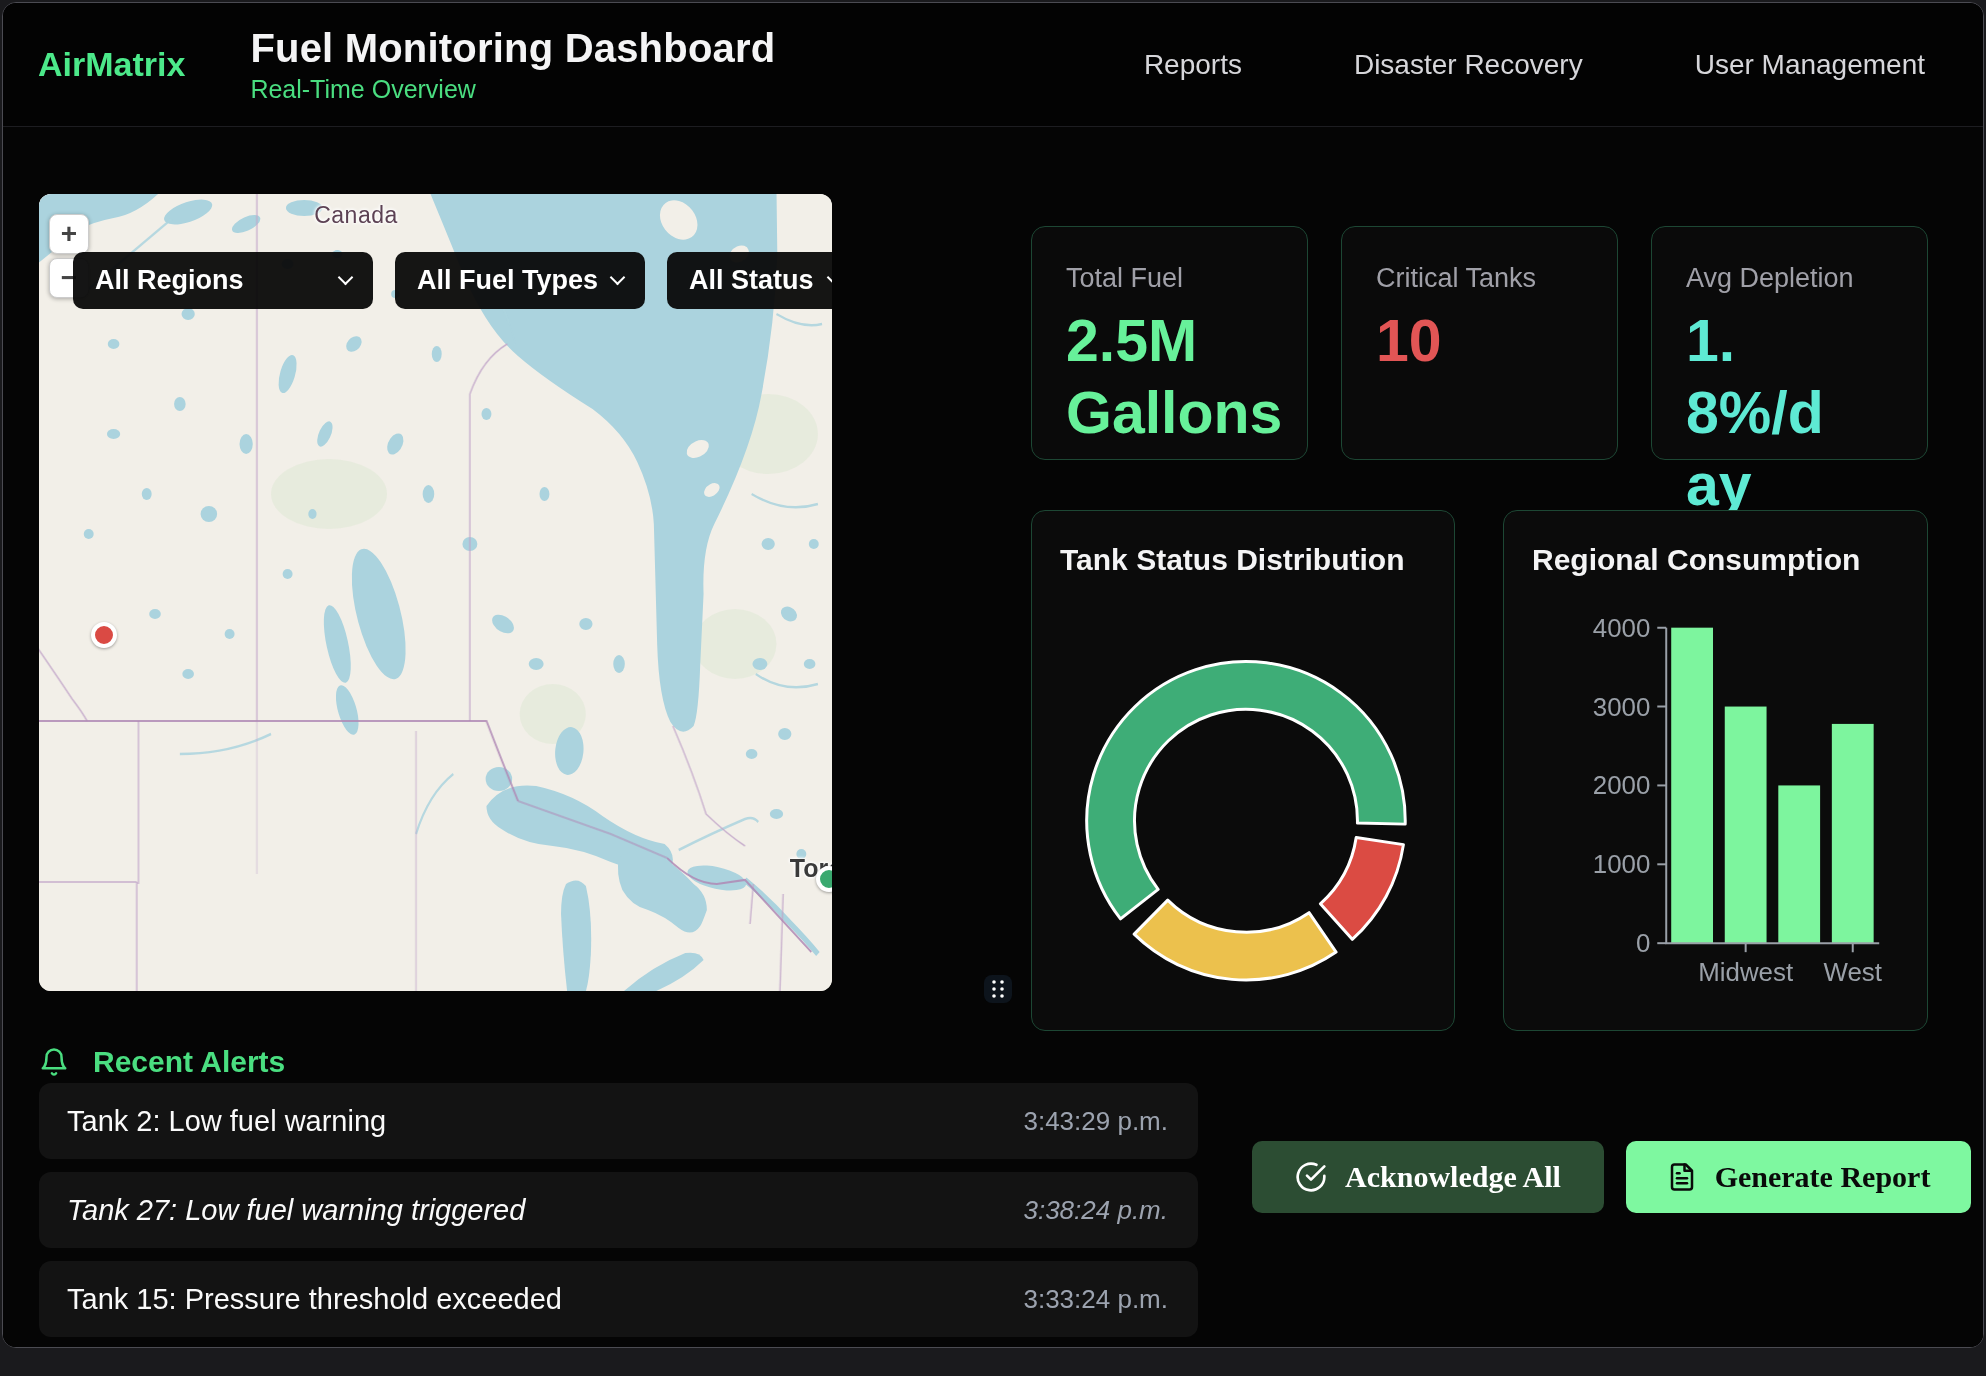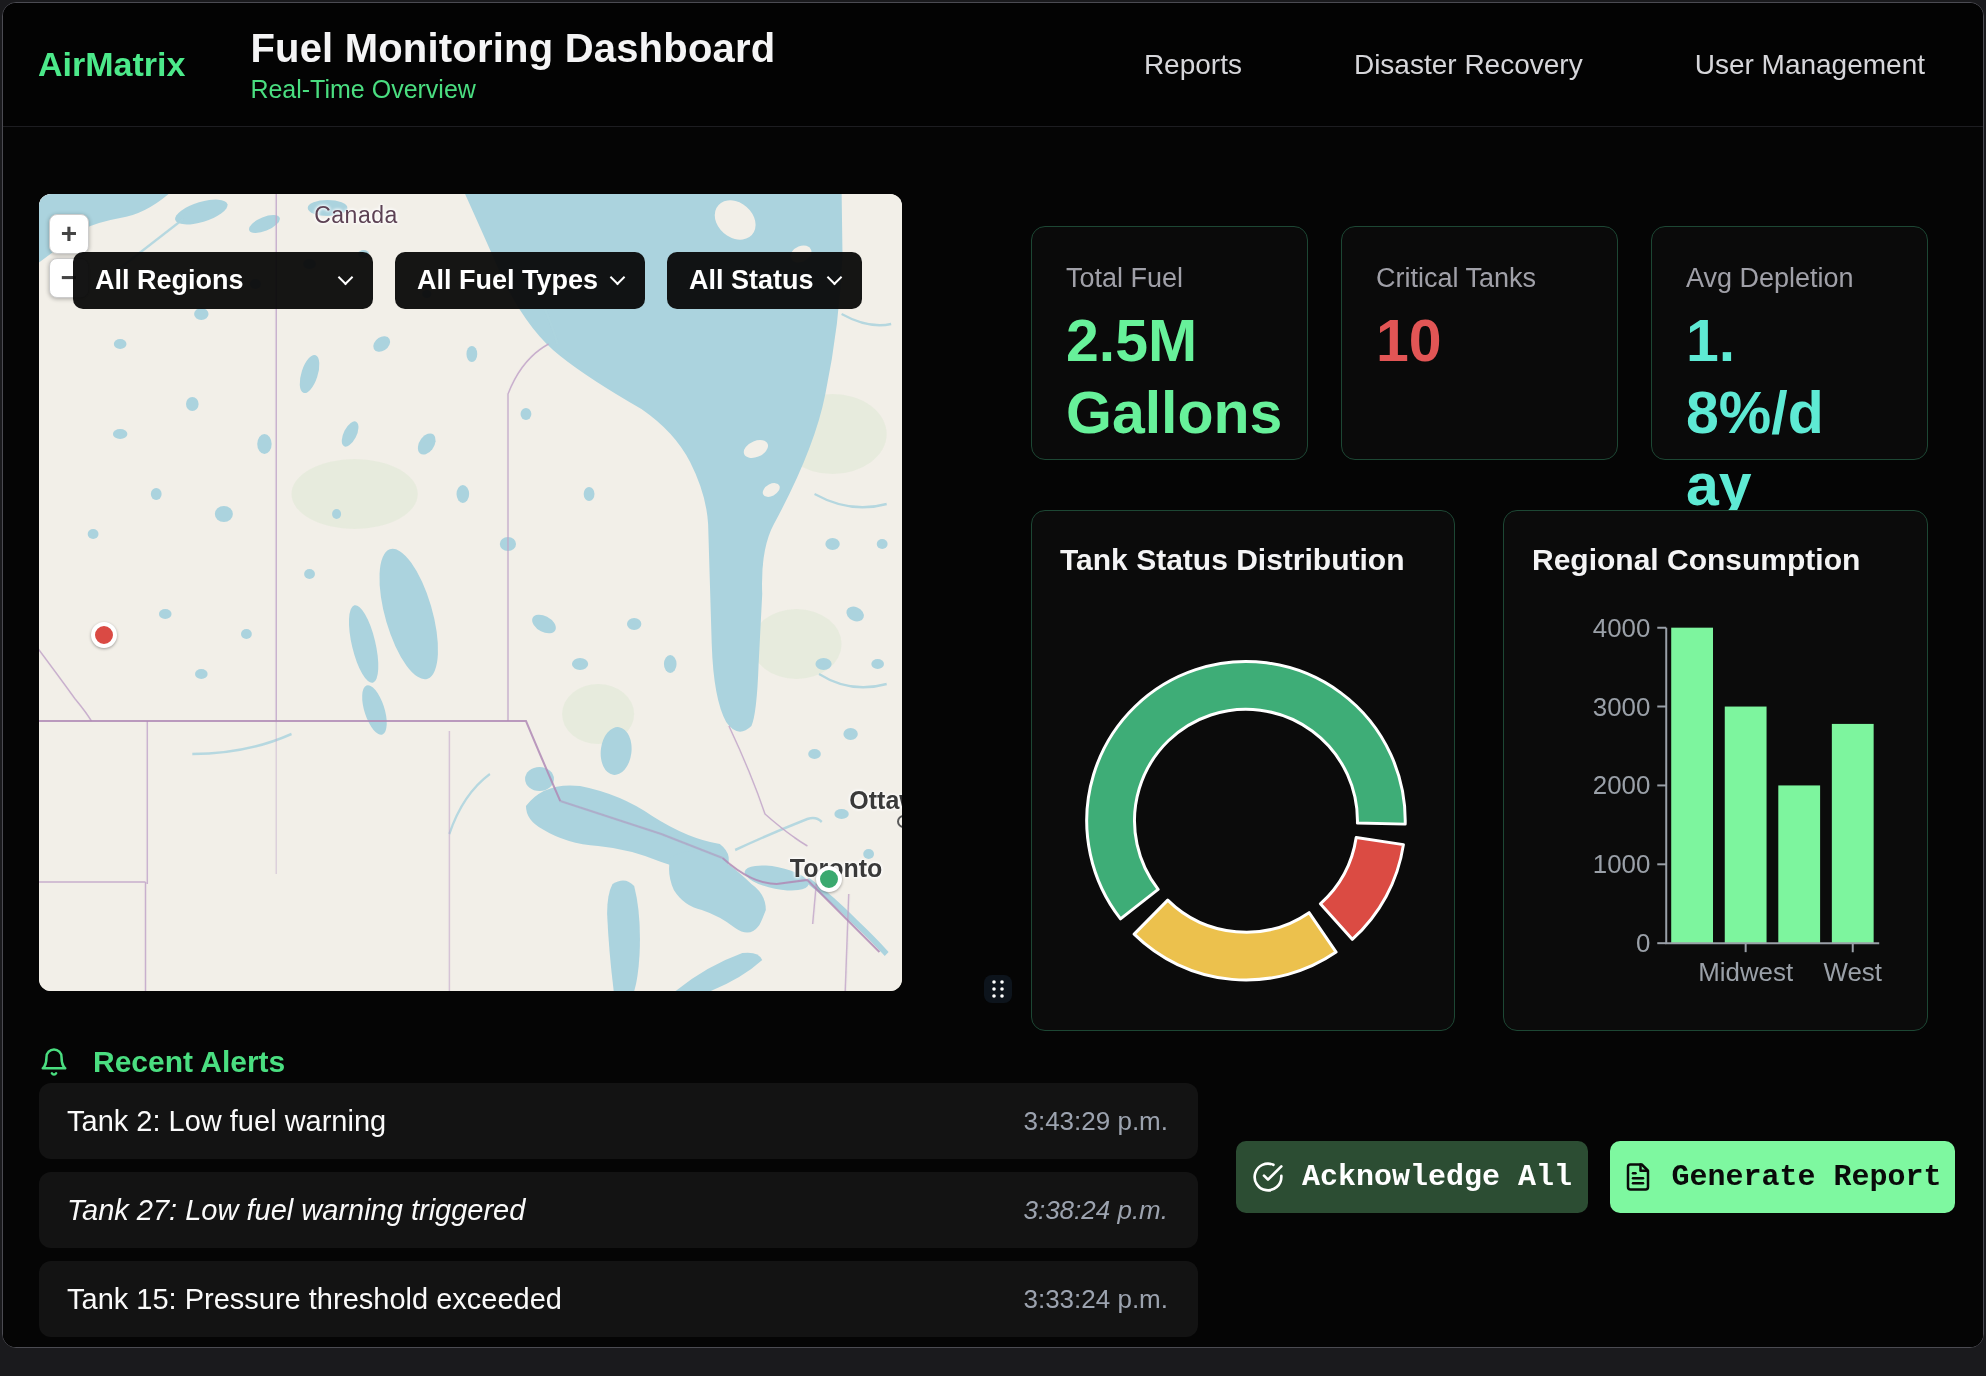--- a/index.html
+++ b/index.html
@@ -13,21 +13,21 @@
   .title-block { margin-left:65px; }
   .title-block h1 { font-size:40px; font-weight:bold; color:#f4f4f5; letter-spacing:.2px; }
   .subtitle { font-size:25px; color:#4ade80; margin-top:4px; }
   nav { margin-left:auto; display:flex; gap:112px; padding-right:58px; }
   nav a { font-size:28px; color:#d6d6da; cursor:pointer; text-decoration:none; }
 
   
   .content { position:relative; height:1221px; background:#050505; }
 
   
-  .map-panel { position:absolute; left:36px; top:67px; width:863px; height:797px; border-radius:12px;
+  .map-panel { position:absolute; left:36px; top:67px; width:793px; height:797px; border-radius:12px;
                overflow:hidden; background:#f2efe8; }
   .map-svg { position:absolute; inset:0; width:100%; height:100%; }
   .map-label { position:absolute; text-align:center;
                text-shadow:0 0 3px #fff,0 0 3px #fff,0 0 4px #fff; }
   .country-label { left:272px; top:8px; width:90px; font-size:23px; color:#5d4254; letter-spacing:.5px; }
   .ottawa-label  { left:802px; top:592px; width:100px; font-size:25px; font-weight:600; color:#3a3a3a; }
   .toronto-label { left:747px; top:660px; width:100px; font-size:25px; font-weight:600; color:#3a3a3a; }
   .newyork-label { left:845px; top:769px; width:118px; font-size:34px; font-weight:600; color:#2e2e2e; }
   .town-icon { position:absolute; left:858px; top:621px; width:13px; height:13px; border:2px solid #5a5a5a;
                border-radius:50%; background:#f2efe8; }
@@ -72,21 +72,21 @@
   .alerts { position:absolute; left:0; right:0; top:910px; bottom:0; background:#050505; z-index:6; }
   .alerts-heading { position:absolute; left:36px; top:8px; display:flex; align-items:center; gap:24px;
                     font-size:30px; font-weight:bold; color:#4ade80; }
   .alert-row { position:absolute; left:36px; width:1159px; height:76px; background:#131313; border-radius:12px;
                display:flex; align-items:center; padding:0 30px 0 28px; }
   .alert-row.r0 { top:46px; } .alert-row.r1 { top:135px;font-style:italic; } .alert-row.r2 { top:224px; }
   .alert-text { font-size:29px; color:#fafafa; }
   .alert-time { margin-left:auto; font-size:26px; color:#9ca3af; }
   .btn { position:absolute; top:104px; height:72px; border:none; border-radius:10px; display:flex;
          align-items:center; justify-content:center; gap:18px; font-size:30px; font-weight:bold;
-         font-family:Liberation Mono, monospace; cursor:pointer; }
+         font-family:Liberation Serif, serif; cursor:pointer;margin-left:16px; }
   .btn-ack { left:1233px; width:352px; background:#2c4d33; color:#fff; }
   .btn-gen { left:1607px; width:345px; background:#7ef8a0; color:#0a0a0a; }
   svg text { font-family:"Liberation Sans","DejaVu Sans",sans-serif; }
 </style>
 </head>
 <body>
 
 <div class="frame">
 
   <header>

